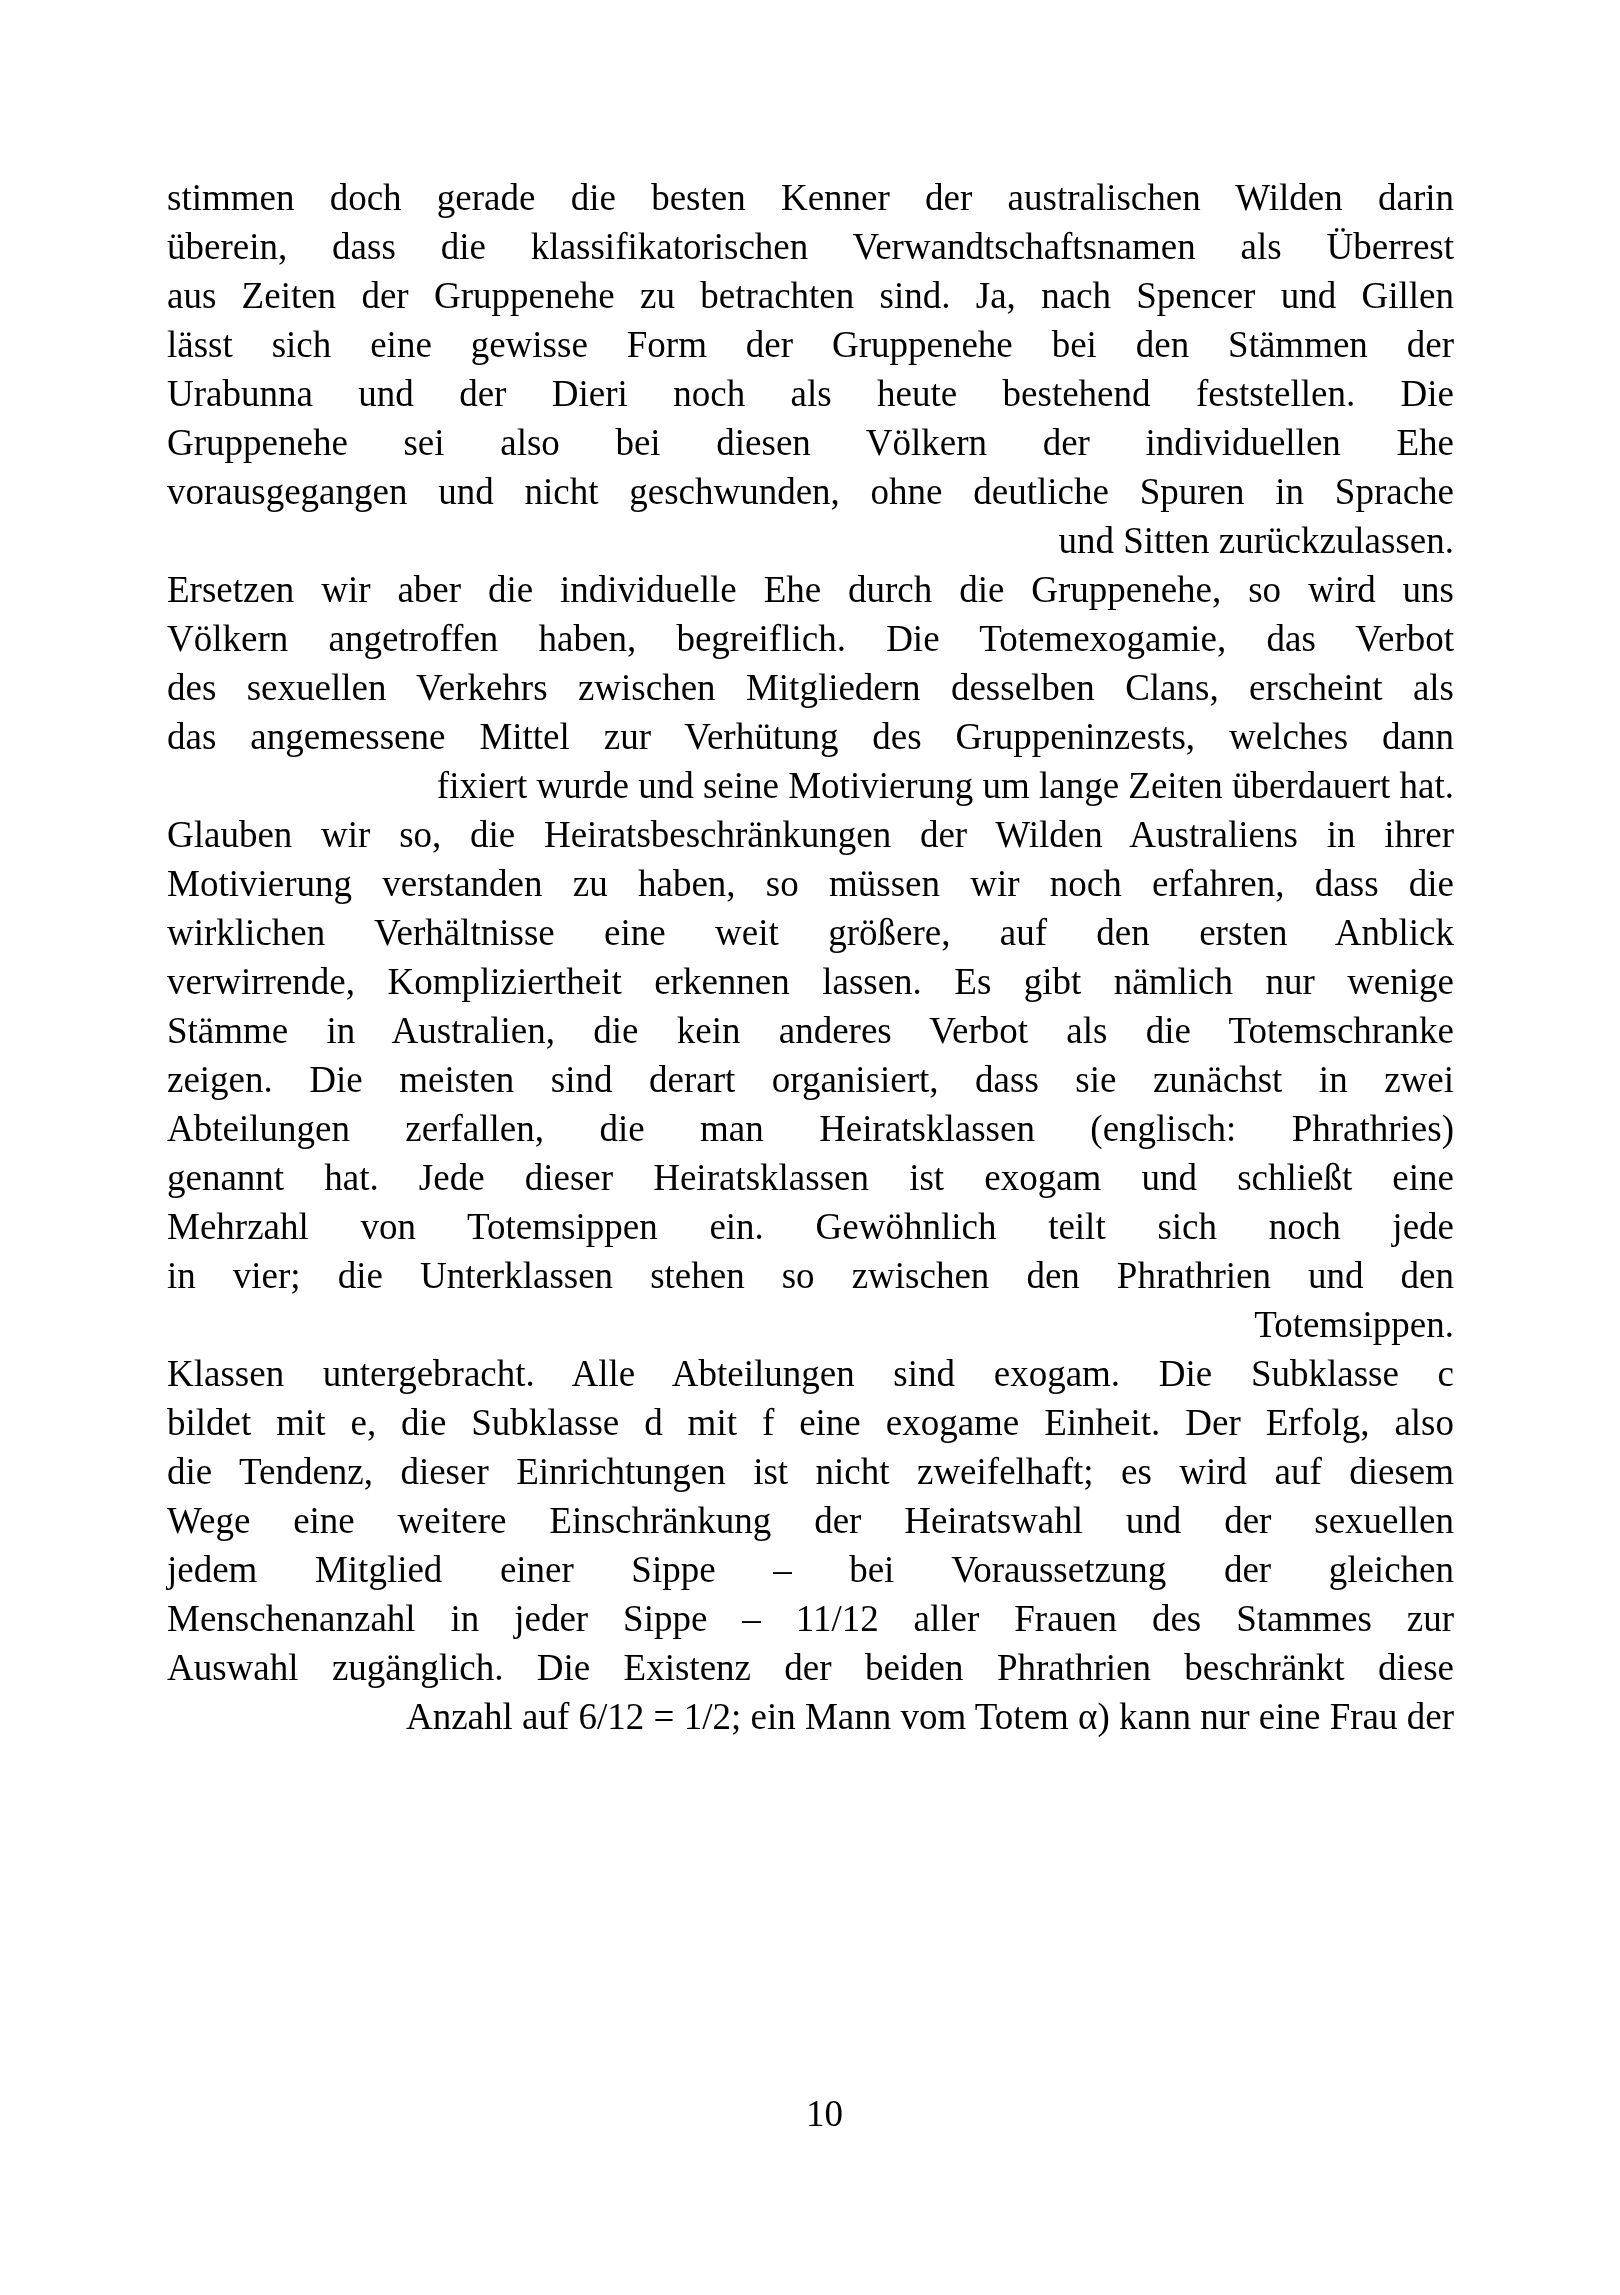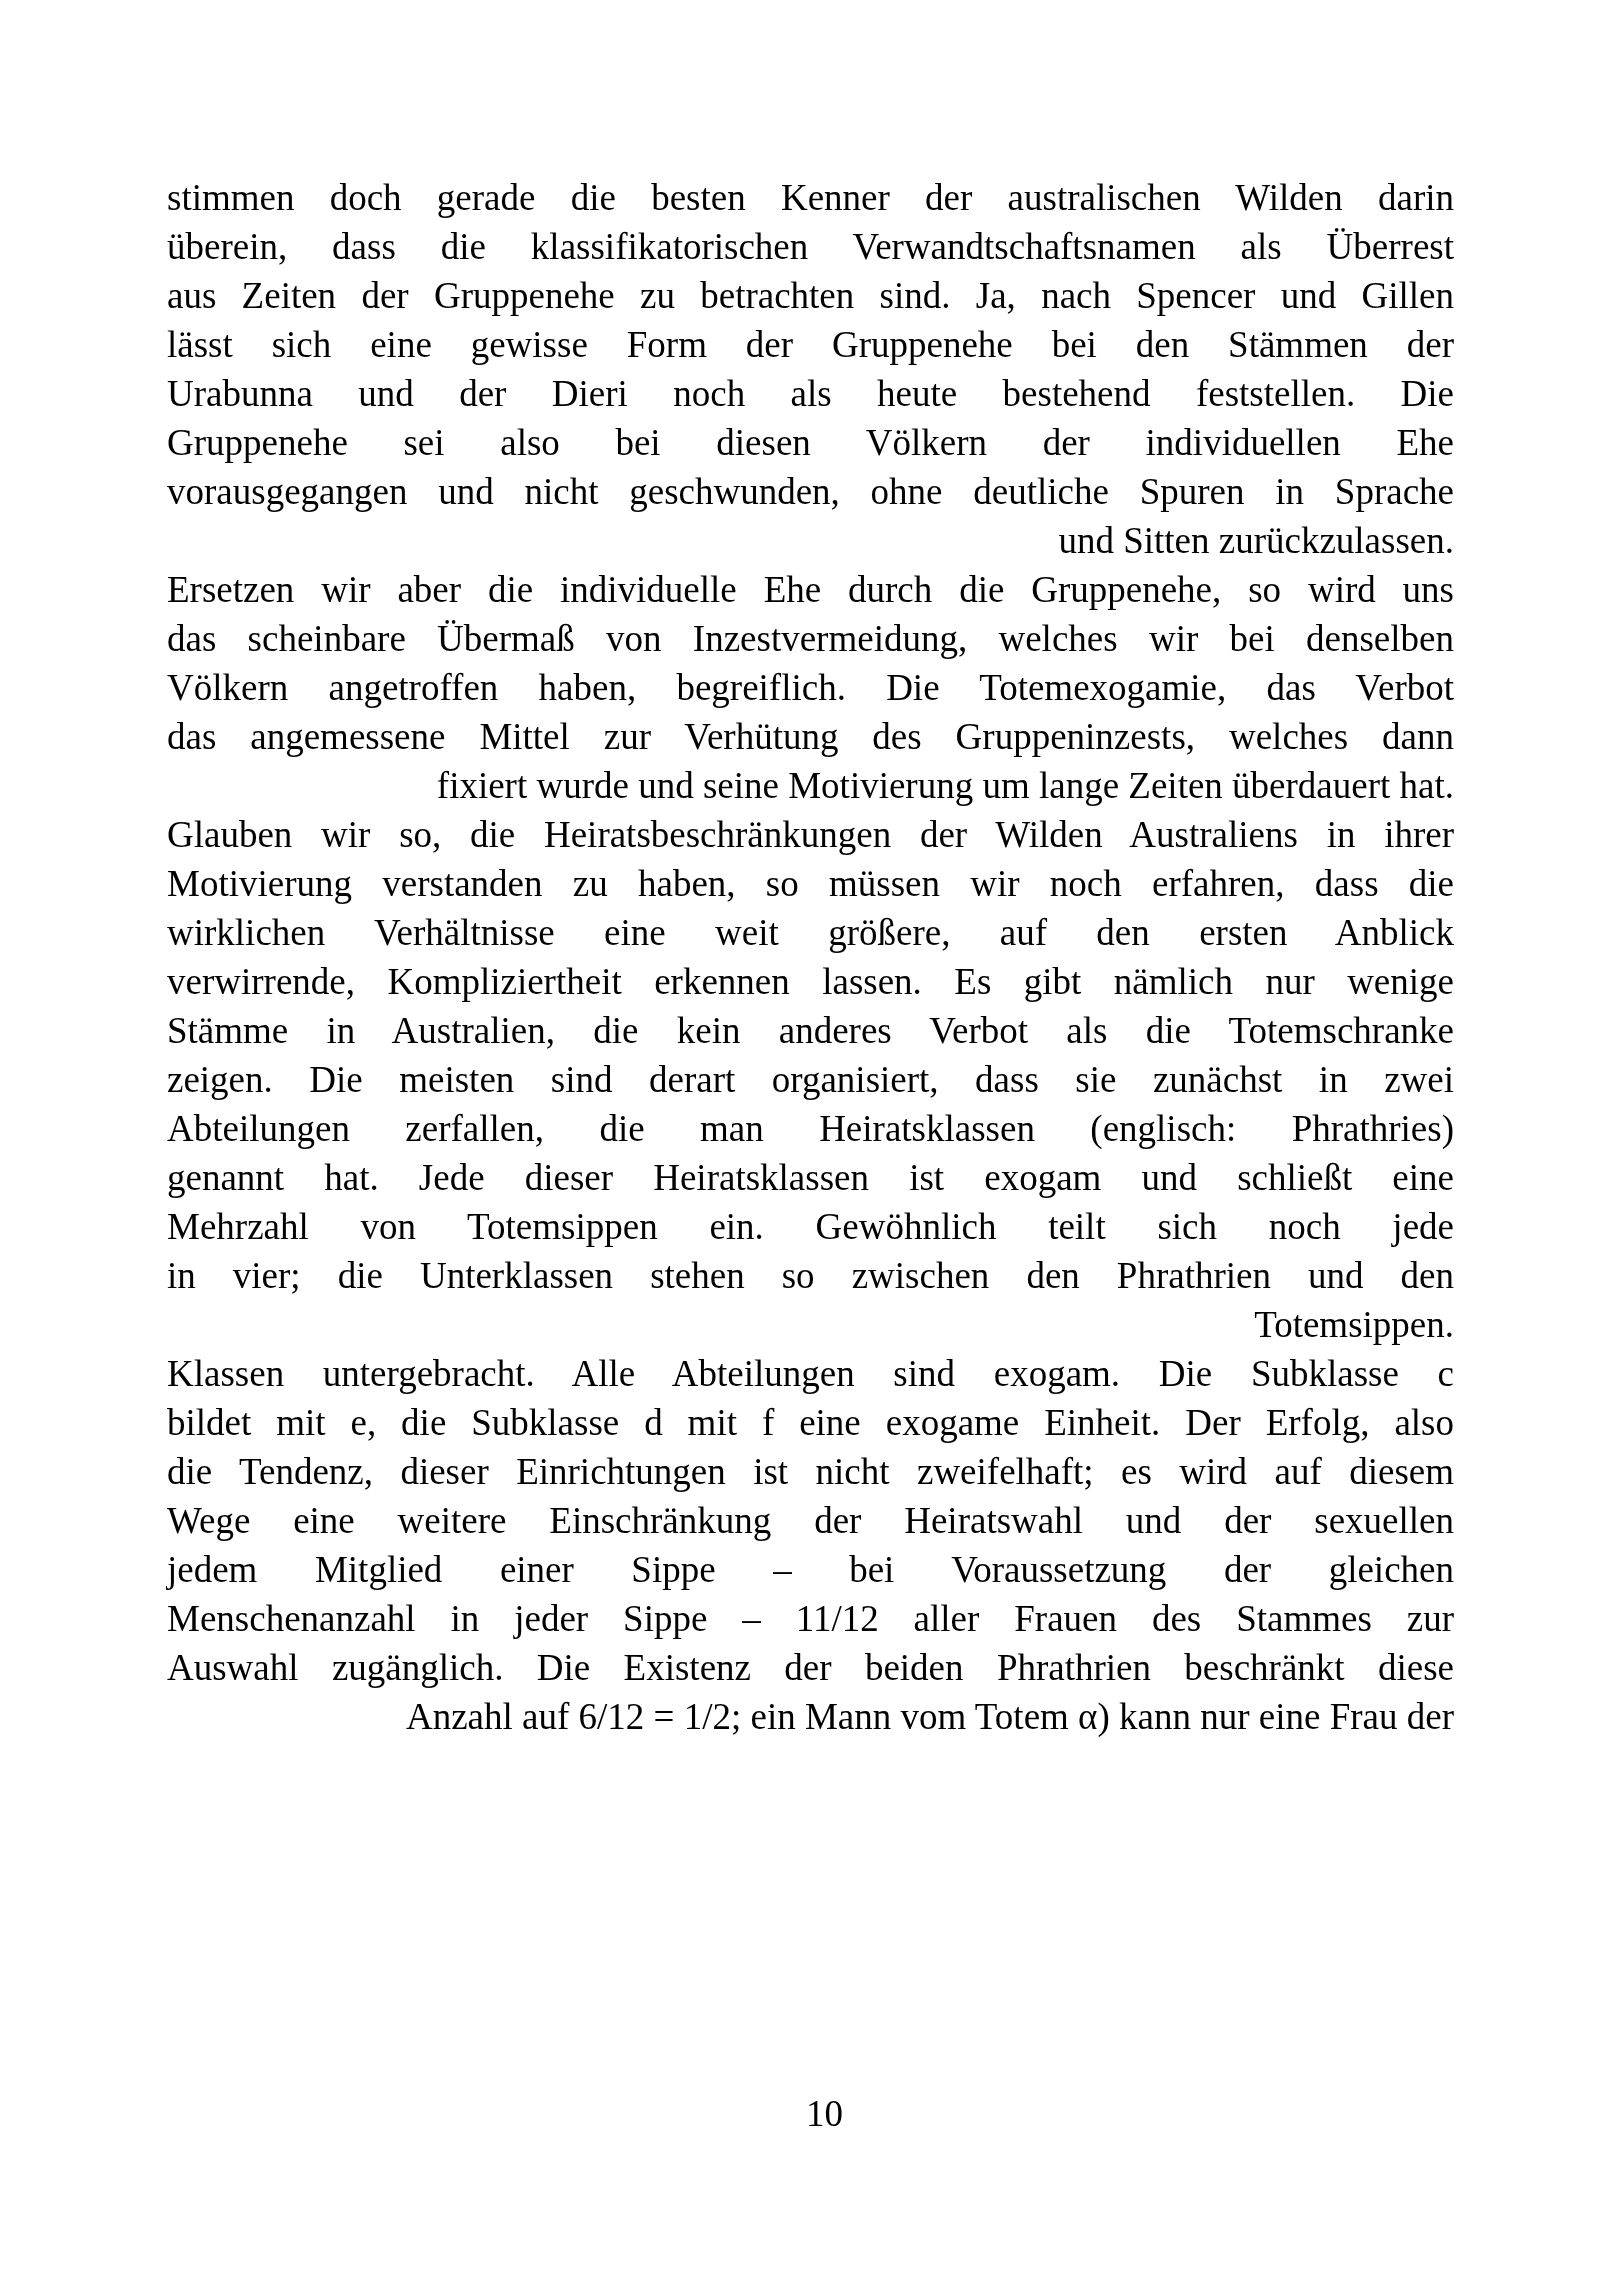--- a/index.html
+++ b/index.html
@@ -64,22 +64,22 @@
         <div class="line j">überein, dass die klassifikatorischen Verwandtschaftsnamen als Überrest</div>
         <div class="line j">aus Zeiten der Gruppenehe zu betrachten sind. Ja, nach Spencer und Gillen</div>
         <div class="line j">lässt sich eine gewisse Form der Gruppenehe bei den Stämmen der</div>
         <div class="line j">Urabunna und der Dieri noch als heute bestehend feststellen. Die</div>
         <div class="line j">Gruppenehe sei also bei diesen Völkern der individuellen Ehe</div>
         <div class="line j">vorausgegangen und nicht geschwunden, ohne deutliche Spuren in Sprache</div>
         <div class="line">und Sitten zurückzulassen.</div>
       </div>
       <div class="para">
         <div class="line j">Ersetzen wir aber die individuelle Ehe durch die Gruppenehe, so wird uns</div>
-        <div class="line j">das scheinbare Übermaß von Inzestvermeidung, welches wir bei denselben</div>
         <div class="line j">Völkern angetroffen haben, begreiflich. Die Totemexogamie, das Verbot</div>
+        <div class="line j">des sexuellen Verkehrs zwischen Mitgliedern desselben Clans, erscheint als</div>
         <div class="line j">das angemessene Mittel zur Verhütung des Gruppeninzests, welches dann</div>
         <div class="line">fixiert wurde und seine Motivierung um lange Zeiten überdauert hat.</div>
       </div>
       <div class="para">
         <div class="line j">Glauben wir so, die Heiratsbeschränkungen der Wilden Australiens in ihrer</div>
         <div class="line j">Motivierung verstanden zu haben, so müssen wir noch erfahren, dass die</div>
         <div class="line j">wirklichen Verhältnisse eine weit größere, auf den ersten Anblick</div>
         <div class="line j">verwirrende, Kompliziertheit erkennen lassen. Es gibt nämlich nur wenige</div>
         <div class="line j">Stämme in Australien, die kein anderes Verbot als die Totemschranke</div>
         <div class="line j">zeigen. Die meisten sind derart organisiert, dass sie zunächst in zwei</div>

